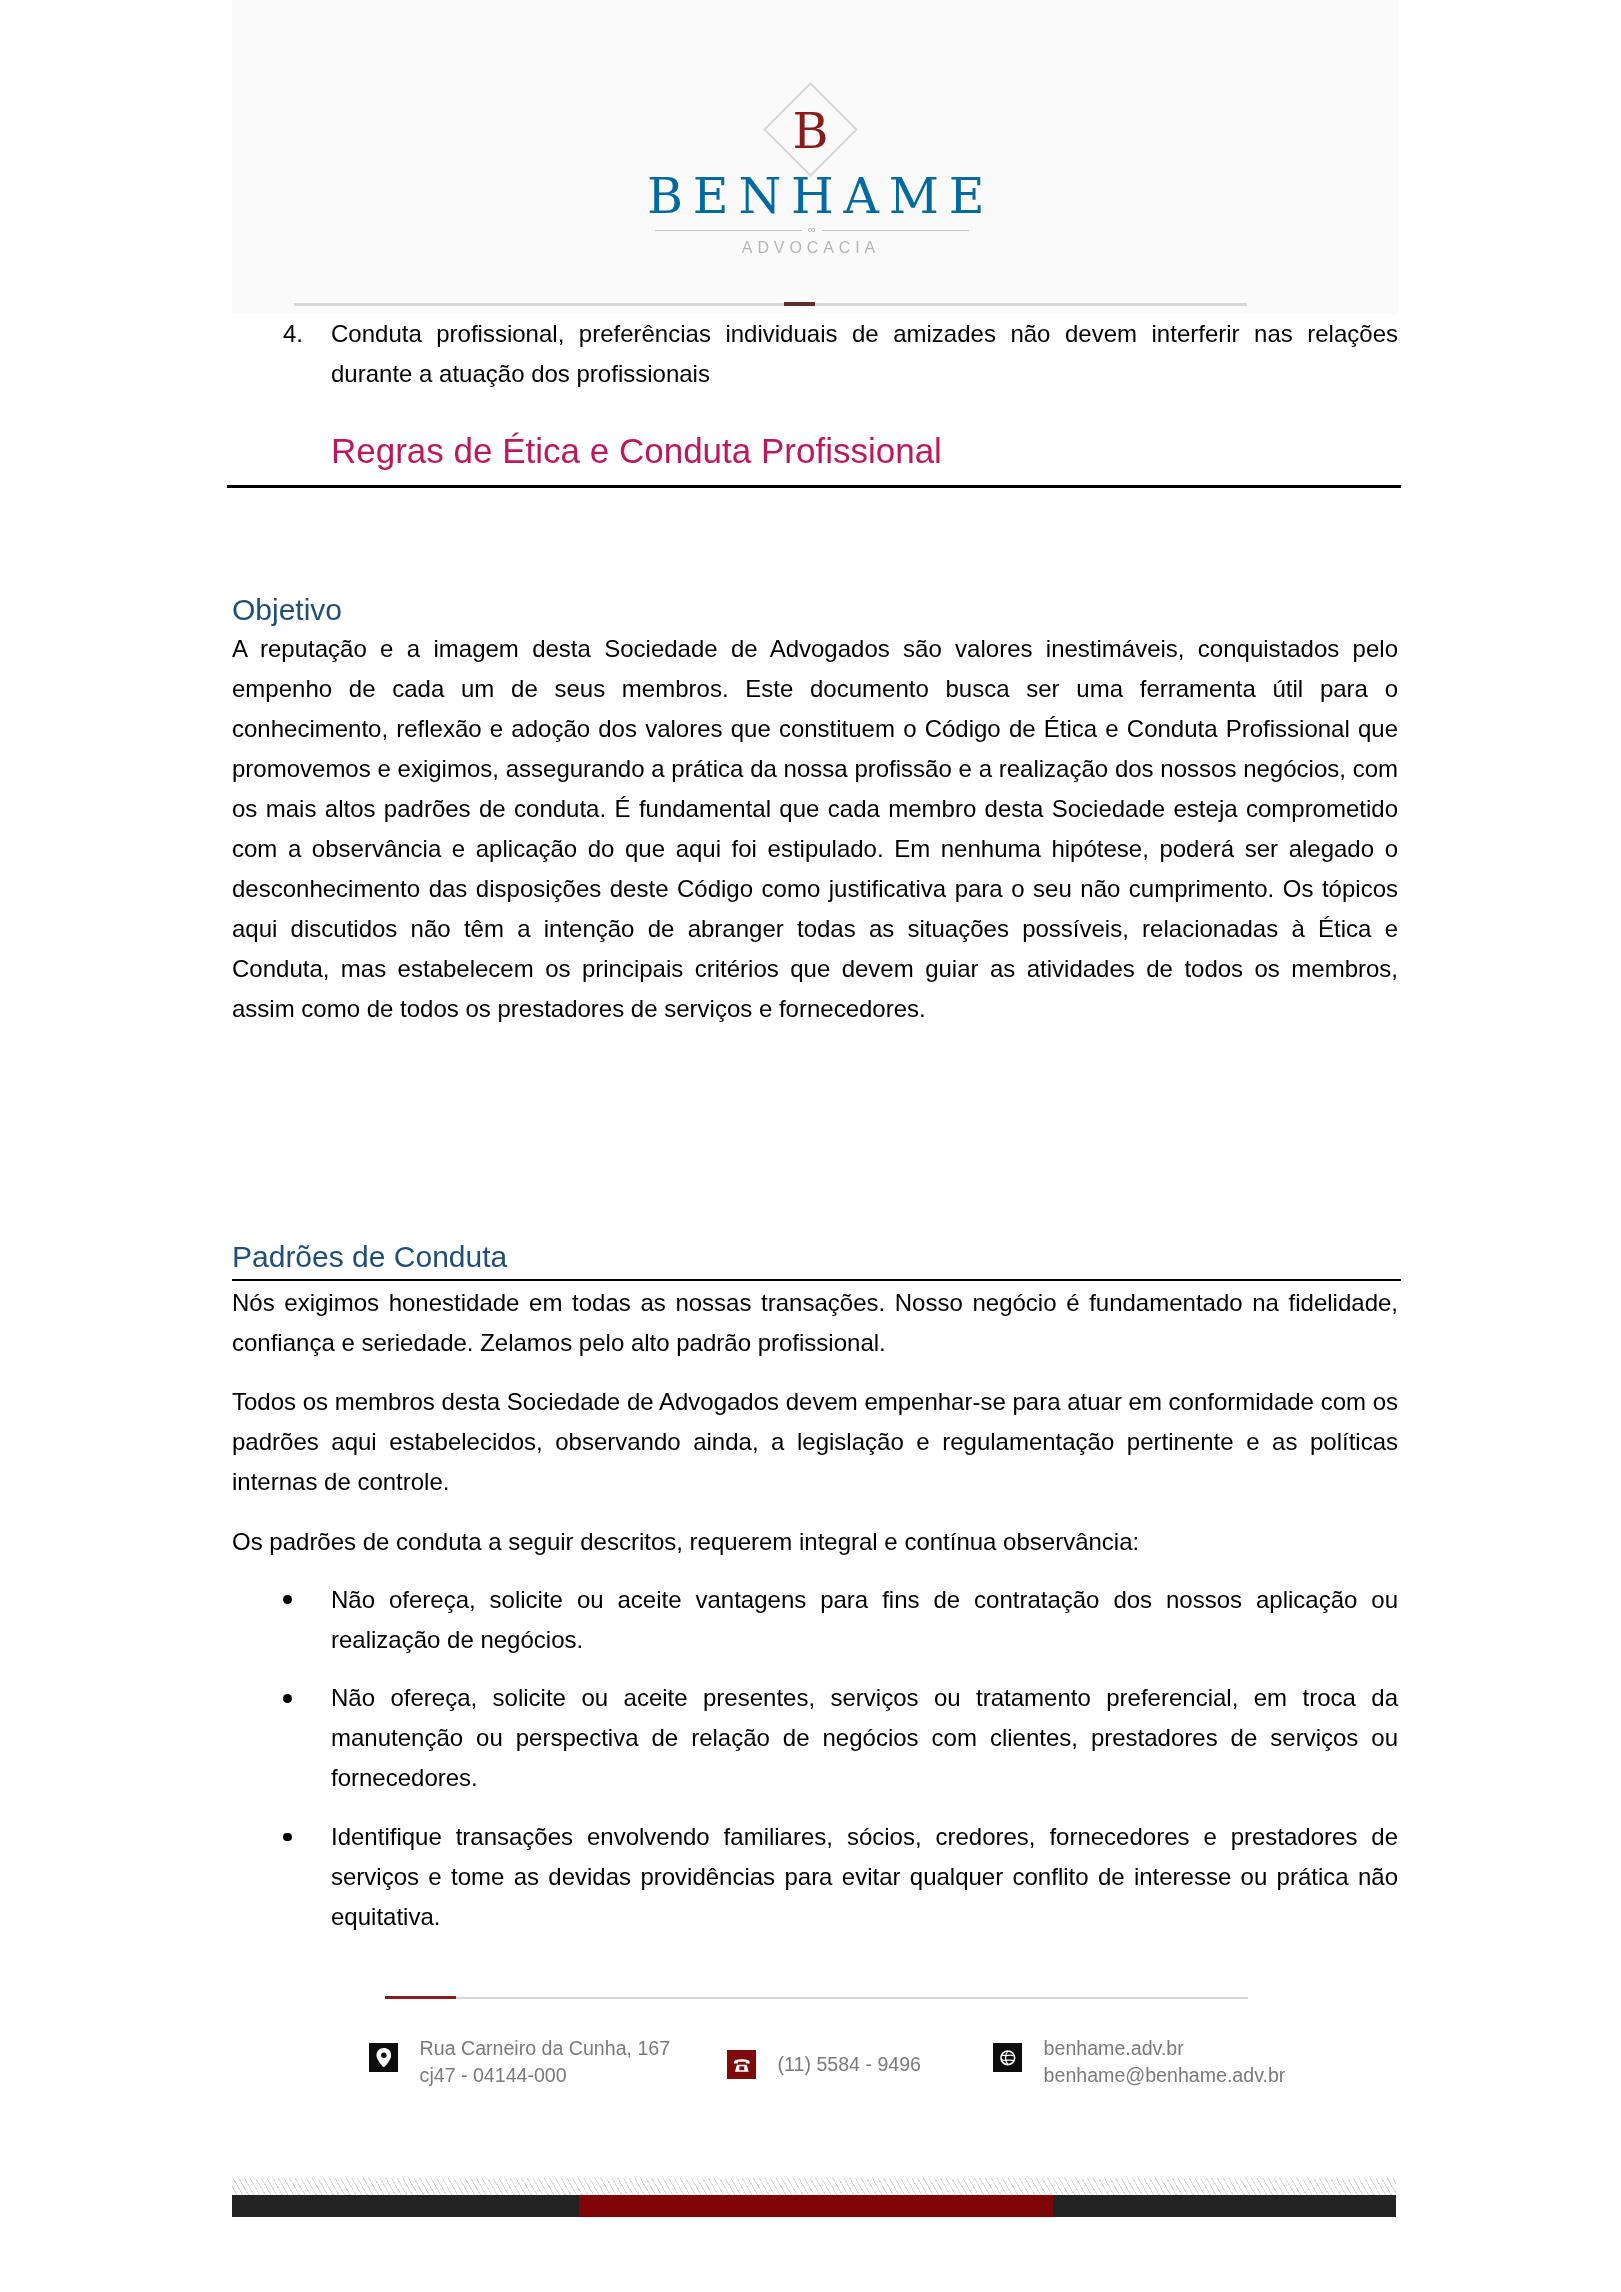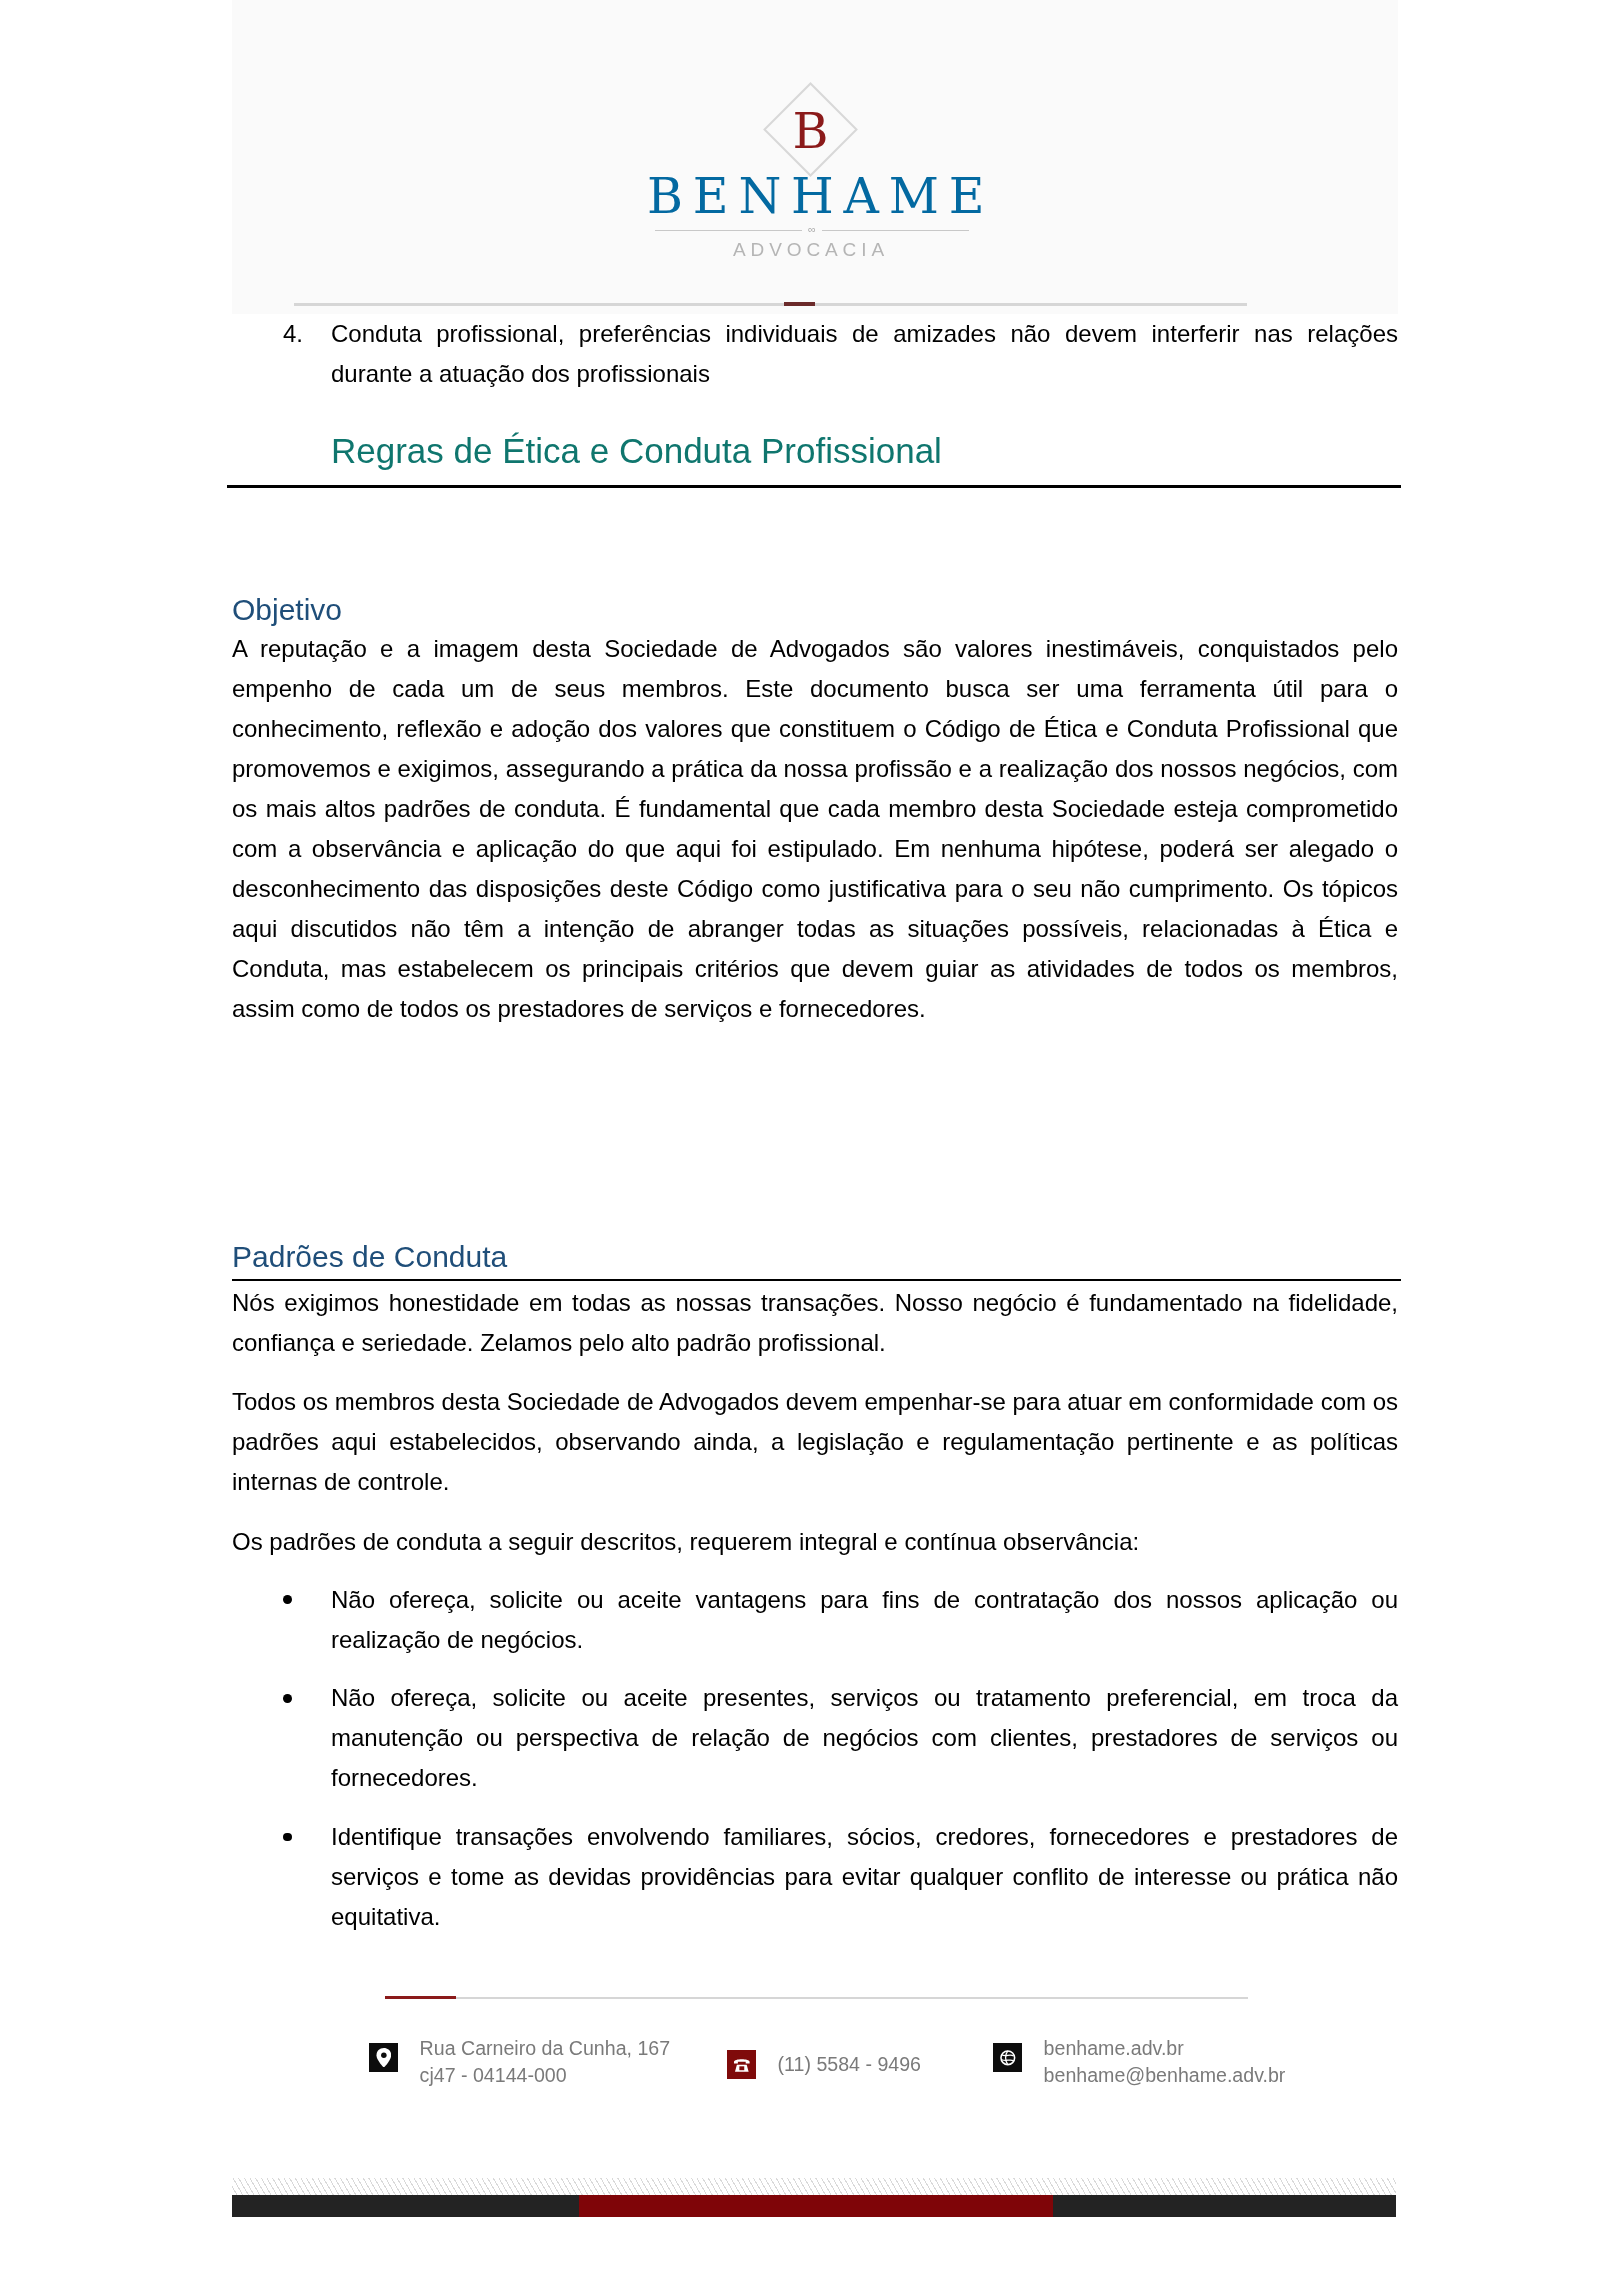--- a/index.html
+++ b/index.html
@@ -27,21 +27,21 @@
     }
     .logo-rule {
       position: absolute; left: 655px; top: 230px; width: 314px; height: 1px; background: #c8c8c8;
     }
     .logo-infinity {
       position: absolute; left: 802px; top: 223px; width: 19.6px; text-align: center;
       font-size: 10.8px; color: #aaa; background: #fafafa; line-height: 13.7px;
     }
     .logo-sub {
       position: absolute; left: 647px; top: 239px; width: 328px; text-align: center;
-      font-size: 19px; letter-spacing: 4.9px; color: #b5b5b5;
+      font-size: 16px; letter-spacing: 4.9px; color: #b5b5b5;
     }
     .header-rule {
       position: absolute; left: 294px; top: 303px; width: 953px; height: 2.9px; background: #d6d6d6;
     }
     .header-rule-accent {
       position: absolute; left: 784px; top: 302px; width: 31px; height: 3.9px; background: #6b2a2a;
     }
 
     
     .content { position: absolute; left: 232px; width: 1166px; font-family: "Liberation Sans", sans-serif; }
@@ -49,21 +49,21 @@
       font-size: 24px; line-height: 40px; text-align: justify; text-align-last: left; color: #000;
     }
     .numbered { position: absolute; left: 232px; top: 314px; width: 1166px; }
     .num-marker {
       position: absolute; left: 51px; top: 0; font-size: 24px; line-height: 40px;
     }
     .num-text { margin-left: 99px; font-size: 24px; line-height: 40px; text-align: justify; }
 
     .main-heading {
       position: absolute; left: 331px; top: 426px;
-      font-size: 35px; color: #0f766e; line-height: 49px;
+      font-size: 35px; color: #be185d; line-height: 49px;
     }
     .main-rule {
       position: absolute; left: 227px; top: 485px; width: 1174px; height: 2.9px; background: #000;
     }
 
     .subheading { font-size: 30px; color: #1f4e79; line-height: 39px; }
 
     .objetivo { top: 590px; }
     .objetivo .para { margin-top: 0; }
 

